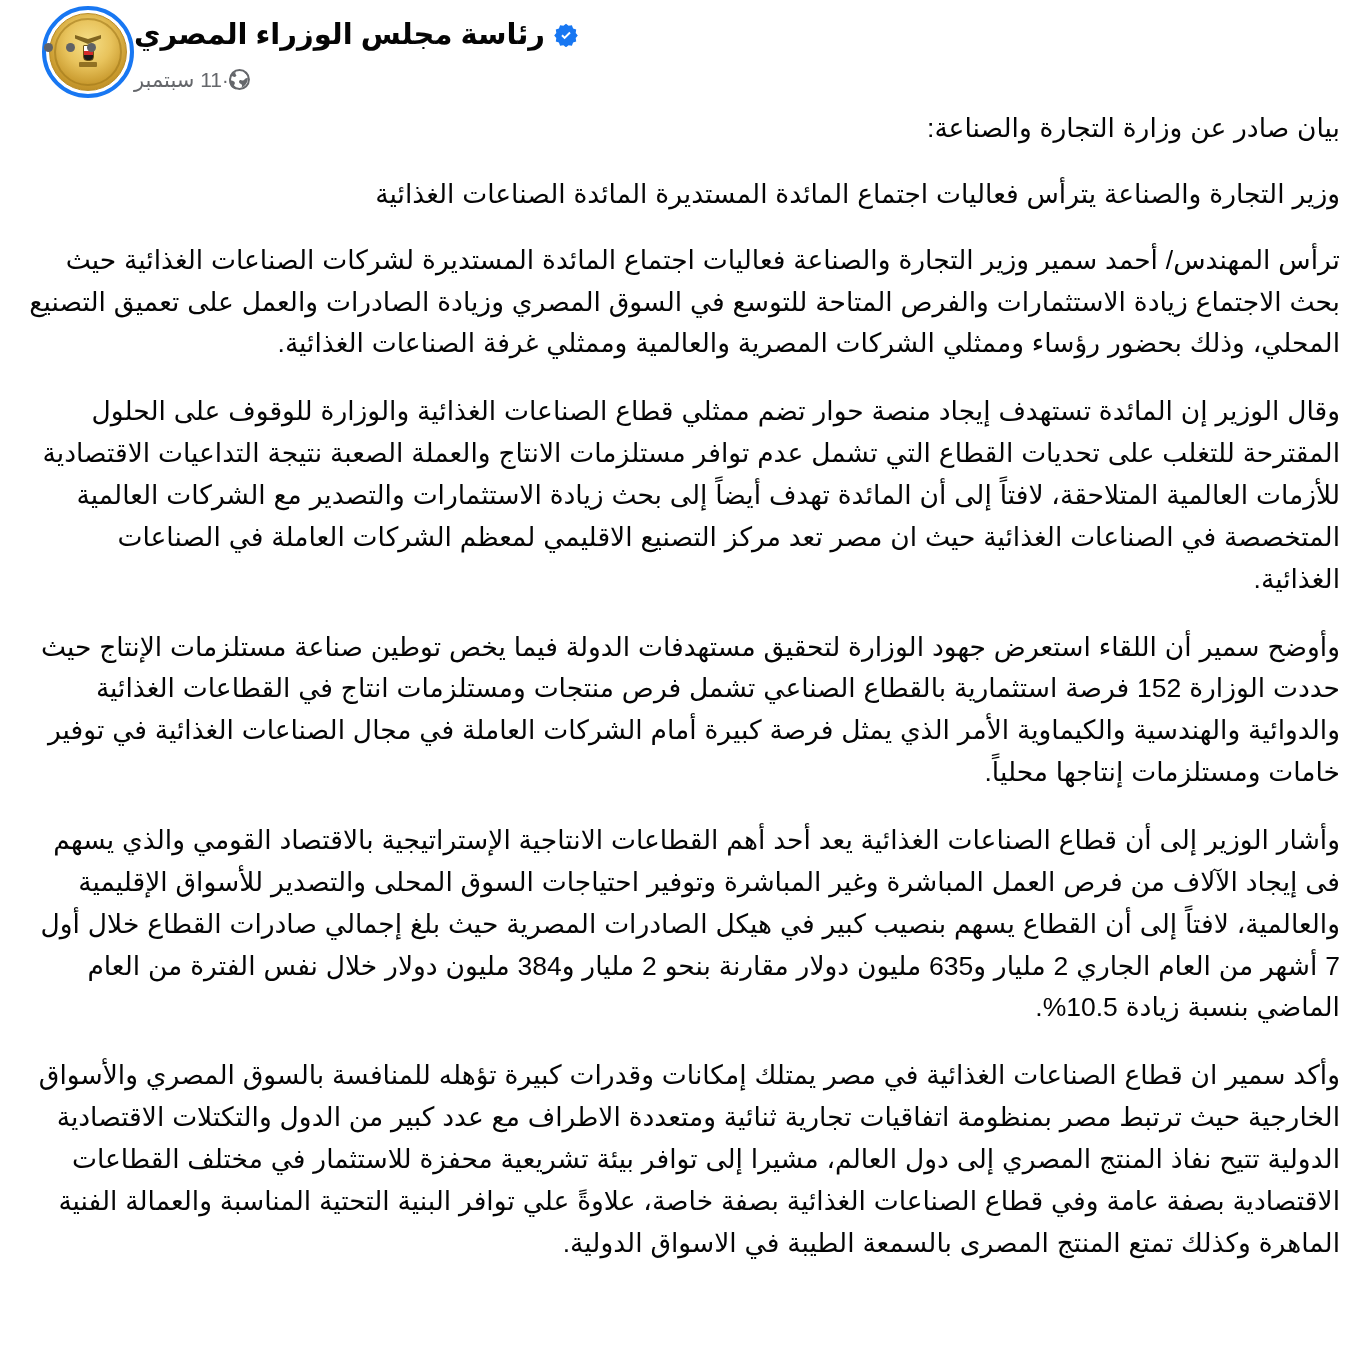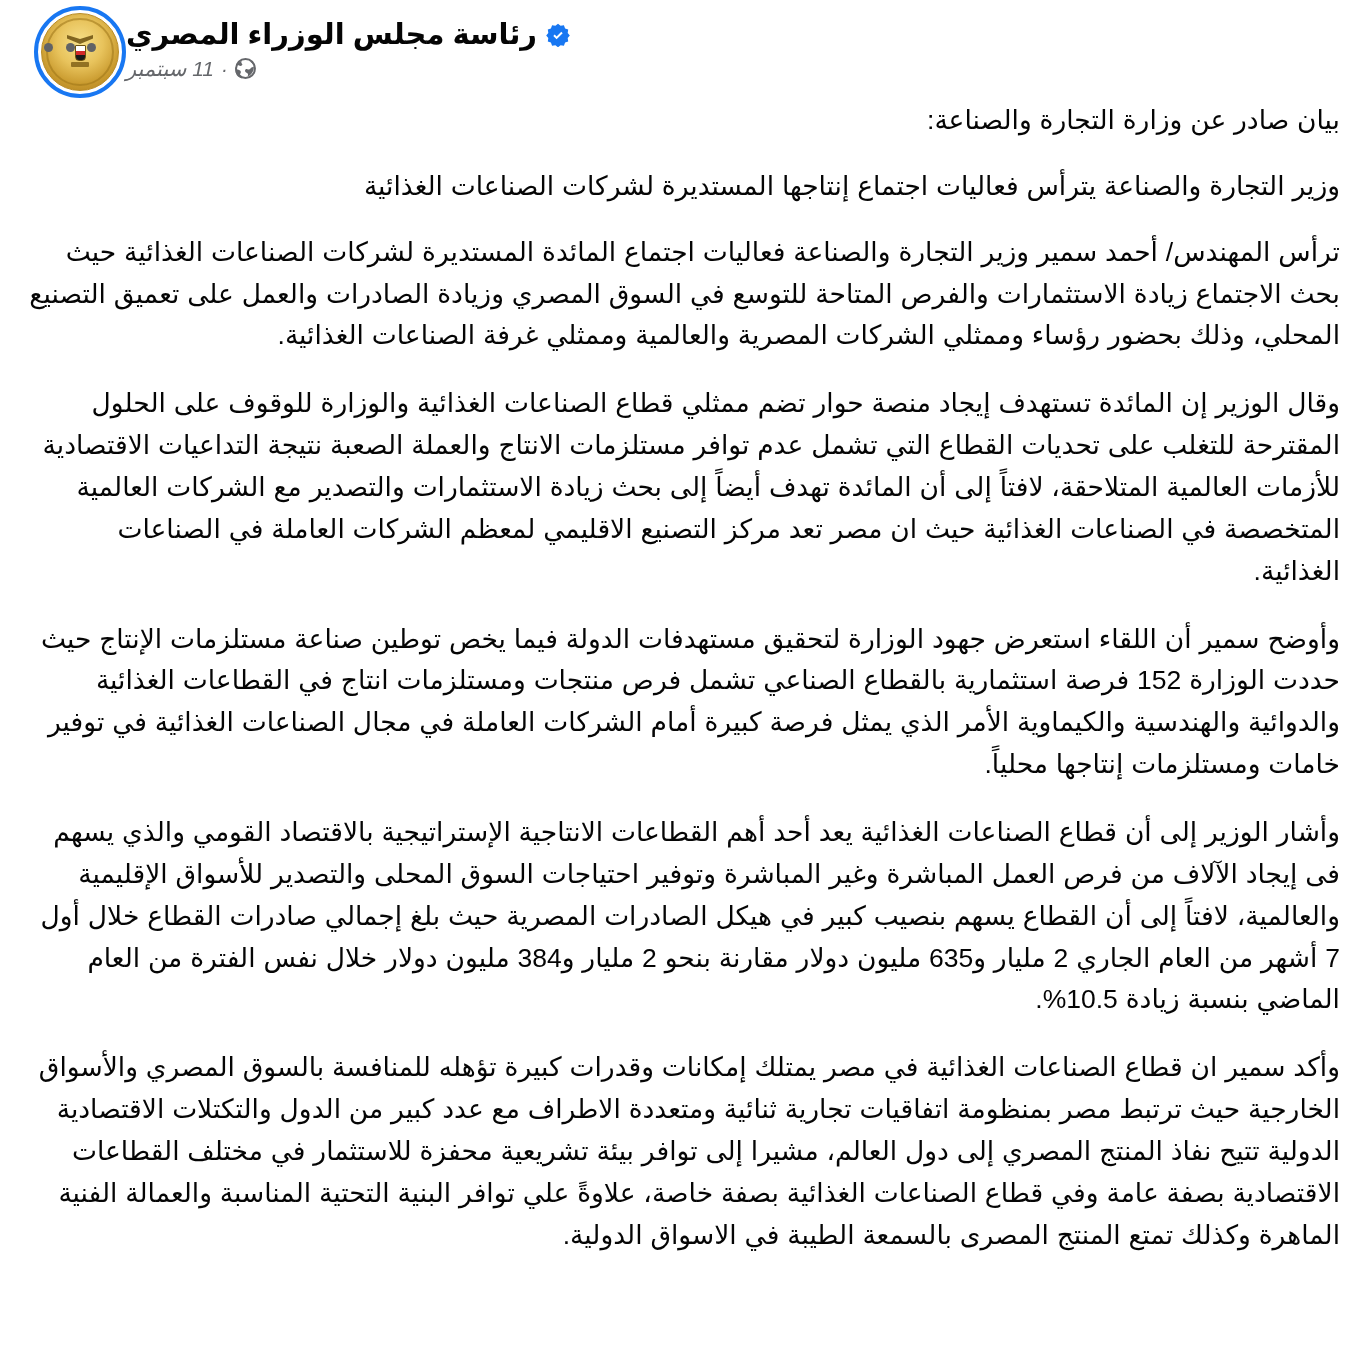--- a/index.html
+++ b/index.html
@@ -23,21 +23,21 @@
     position: relative;
     box-sizing: border-box;
   }
 
   
   .post-header {
     display: flex;
     flex-direction: row-reverse;
     align-items: flex-start;
     justify-content: space-between;
-    padding: 6px 8px 0 20px;
+    padding: 6px 8px 0 28px;
     height: 100px;
     box-sizing: border-box;
     position: relative;
   }
 
   .avatar-wrap {
     width: 92px;
     height: 92px;
     flex: 0 0 auto;
     position: relative;
@@ -134,23 +134,21 @@
     height: 24px;
     flex: 0 0 auto;
     display: block;
   }
 
   .meta-row {
     display: flex;
     flex-direction: row-reverse;
     align-items: center;
     justify-content: flex-start;
-    gap: 7px;
-    margin-top: 5px;
-    font-style: italic;
+    margin-top: 16px;
   }
   .post-date {
     font-size: 21px;
     color: #65676B;
     line-height: 1.2;
   }
   .dot-sep {
     font-size: 20px;
     color: #65676B;
     line-height: 1;
@@ -181,20 +179,21 @@
     height: 9px;
     border-radius: 50%;
     background: #606266;
     display: block;
   }
 
   
   .post-body {
     padding: 0 10px 0 24px;
     box-sizing: border-box;
+    margin-top: 8px;
   }
   .post-body p {
     margin: 0 0 26px 0;
     font-size: 26.5px;
     line-height: 1.58;
     color: #050505;
     text-align: right;
     direction: rtl;
     word-spacing: 0.5px;
   }
@@ -245,21 +244,21 @@
 
     <div class="menu-button">
       <span></span>
       <span></span>
       <span></span>
     </div>
   </div>
 
   <div class="post-body">
     <p class="tight">بيان صادر عن وزارة التجارة والصناعة:</p>
-    <p class="tight">وزير التجارة والصناعة يترأس فعاليات اجتماع إنتاجها المستديرة لشركات الصناعات الغذائية</p>
+    <p class="tight">وزير التجارة والصناعة يترأس فعاليات اجتماع المائدة المستديرة المائدة الصناعات الغذائية</p>
     <p>ترأس المهندس/ أحمد سمير وزير التجارة والصناعة فعاليات اجتماع المائدة المستديرة لشركات الصناعات الغذائية حيث بحث الاجتماع زيادة الاستثمارات والفرص المتاحة للتوسع في السوق المصري وزيادة الصادرات والعمل على تعميق التصنيع المحلي، وذلك بحضور رؤساء وممثلي الشركات المصرية والعالمية وممثلي غرفة الصناعات الغذائية.</p>
     <p>وقال الوزير إن المائدة تستهدف إيجاد منصة حوار تضم ممثلي قطاع الصناعات الغذائية والوزارة للوقوف على الحلول المقترحة للتغلب على تحديات القطاع التي تشمل عدم توافر مستلزمات الانتاج والعملة الصعبة نتيجة التداعيات الاقتصادية للأزمات العالمية المتلاحقة، لافتاً إلى أن المائدة تهدف أيضاً إلى بحث زيادة الاستثمارات والتصدير مع الشركات العالمية المتخصصة في الصناعات الغذائية حيث ان مصر تعد مركز التصنيع الاقليمي لمعظم الشركات العاملة في الصناعات الغذائية.</p>
     <p>وأوضح سمير أن اللقاء استعرض جهود الوزارة لتحقيق مستهدفات الدولة فيما يخص توطين صناعة مستلزمات الإنتاج حيث حددت الوزارة 152 فرصة استثمارية بالقطاع الصناعي تشمل فرص منتجات ومستلزمات انتاج في القطاعات الغذائية والدوائية والهندسية والكيماوية الأمر الذي يمثل فرصة كبيرة أمام الشركات العاملة في مجال الصناعات الغذائية في توفير خامات ومستلزمات إنتاجها محلياً.</p>
     <p>وأشار الوزير إلى أن قطاع الصناعات الغذائية يعد أحد أهم القطاعات الانتاجية الإستراتيجية بالاقتصاد القومي والذي يسهم فى إيجاد الآلاف من فرص العمل المباشرة وغير المباشرة وتوفير احتياجات السوق المحلى والتصدير للأسواق الإقليمية والعالمية، لافتاً إلى أن القطاع يسهم بنصيب كبير في هيكل الصادرات المصرية حيث بلغ إجمالي صادرات القطاع خلال أول 7 أشهر من العام الجاري 2 مليار و635 مليون دولار مقارنة بنحو 2 مليار و384 مليون دولار خلال نفس الفترة من العام الماضي بنسبة زيادة 10.5%.</p>
     <p>وأكد سمير ان قطاع الصناعات الغذائية في مصر يمتلك إمكانات وقدرات كبيرة تؤهله للمنافسة بالسوق المصري والأسواق الخارجية حيث ترتبط مصر بمنظومة اتفاقيات تجارية ثنائية ومتعددة الاطراف مع عدد كبير من الدول والتكتلات الاقتصادية الدولية تتيح نفاذ المنتج المصري إلى دول العالم، مشيرا إلى توافر بيئة تشريعية محفزة للاستثمار في مختلف القطاعات الاقتصادية بصفة عامة وفي قطاع الصناعات الغذائية  بصفة خاصة، علاوةً علي توافر البنية التحتية المناسبة والعمالة الفنية الماهرة وكذلك تمتع المنتج المصرى بالسمعة الطيبة في الاسواق الدولية.</p>
 
   </div>
 
 </div>
 

